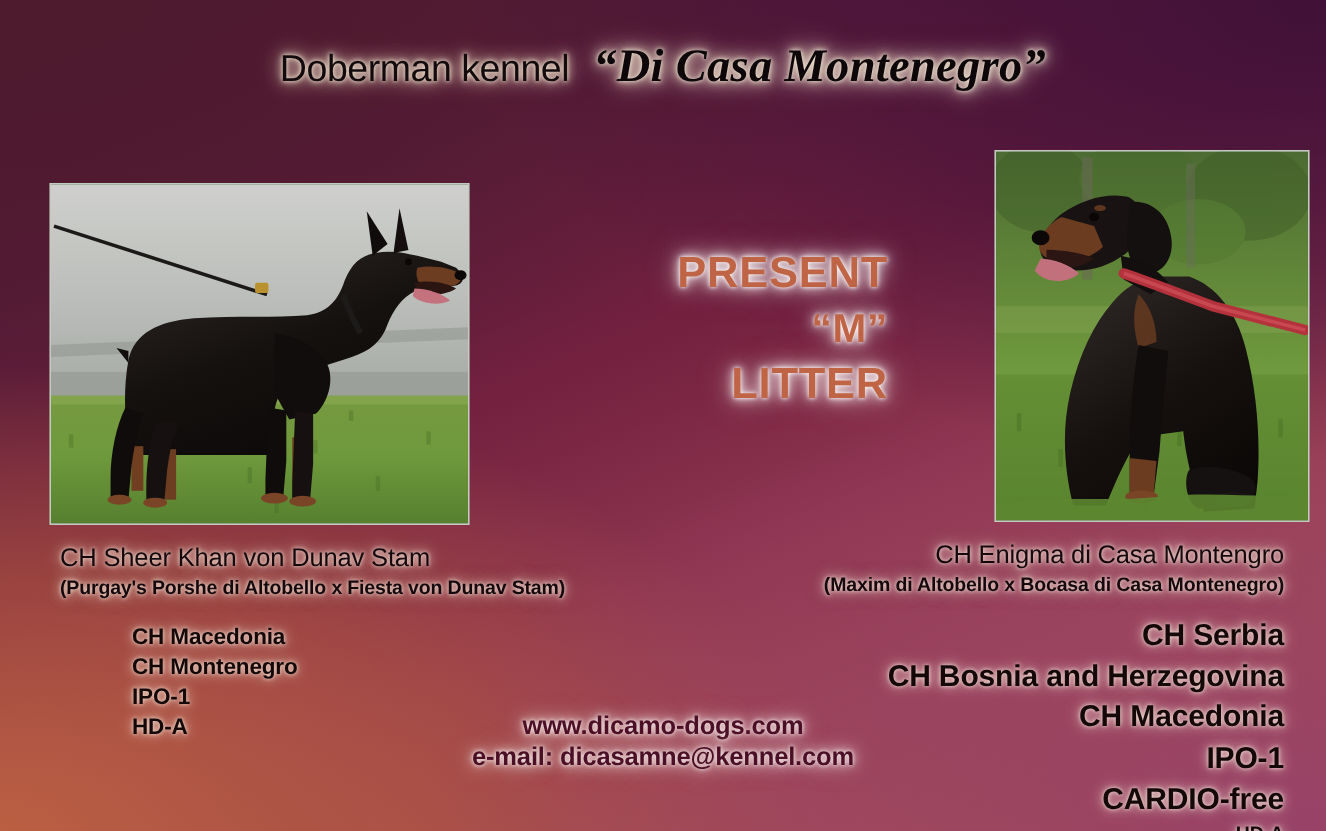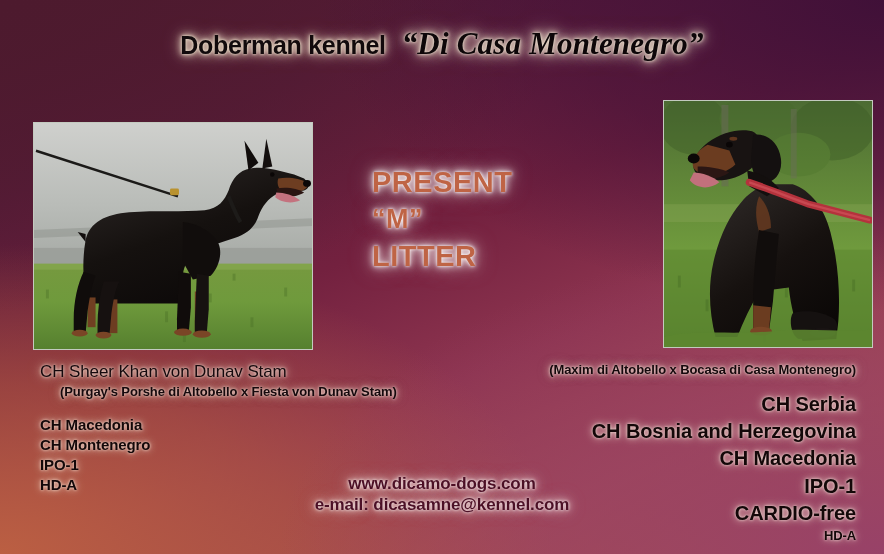--- a/index.html
+++ b/index.html
@@ -27,21 +27,21 @@
   #header {
     position: absolute;
     left: 0;
     top: 26px;
     width: 884px;
     text-align: center;
     white-space: nowrap;
   }
   #kennel-word {
     font-size: 25px;
-    font-weight: bold;
+    font-weight: normal;
     color: #120a0c;
     letter-spacing: -0.3px;
     text-shadow:
       0 0 3px #f5ead6, 0 0 6px #f0e2c8, 0 0 11px rgba(245,230,205,0.85),
       0 0 18px rgba(240,225,195,0.6);
   }
   #kennel-name {
     font-family: "Liberation Serif", serif;
     font-style: italic;
     font-weight: bold;
@@ -60,24 +60,24 @@
     background: #7b8a72;
     border: 1px solid rgba(255,255,255,0.55);
     box-sizing: border-box;
   }
   #photo-left  { left: 33px;  top: 122px; width: 280px; height: 228px; }
   #photo-right { left: 663px; top: 100px; width: 210px; height: 248px; }
   .ph-svg { display: block; width: 100%; height: 100%; }
   
   #center-headline {
     position: absolute;
-    left: 372px;
+    left: 392px;
     top: 168px;
     width: 200px;
-    text-align: left;
+    text-align: right;
     line-height: 1.0;
   }
   #center-headline .hl {
     display: block;
     font-size: 29px;
     font-weight: bold;
     color: #bf6445;
     letter-spacing: 0.5px;
     margin-bottom: 9px;
     text-shadow:
@@ -101,23 +101,22 @@
   }
   .dog-parents {
     font-size: 13px;
     font-weight: bold;
     color: #16090d;
     margin-top: 2px;
     letter-spacing: -0.1px;
     text-shadow:
       0 0 3px rgba(255,246,232,0.9), 0 0 7px rgba(252,240,220,0.72),
       0 0 12px rgba(250,236,212,0.5);
-    margin-left: 20px;
-  }
-  .title-list { margin-top: 16px; }
+  }
+  .title-list { margin-top: 16px; margin-left: 48px; }
   #caption-right .title-list { margin-top: 14px; }
   .title-list .tl-item {
     display: block;
     font-size: 15px;
     font-weight: bold;
     color: #140809;
     line-height: 1.34;
     letter-spacing: -0.1px;
     text-shadow:
       0 0 3px rgba(255,247,234,0.85), 0 0 7px rgba(252,241,222,0.62),
@@ -348,20 +347,21 @@
     <div class="dog-parents">(Purgay's Porshe di Altobello x Fiesta von Dunav Stam)</div>
     <div class="title-list">
       <span class="tl-item">CH Macedonia</span>
       <span class="tl-item">CH Montenegro</span>
       <span class="tl-item">IPO-1</span>
       <span class="tl-item">HD-A</span>
     </div>
   </div>
 
   <div class="caption" id="caption-right">
+    <div class="dog-title">CH Enigma di Casa Montengro</div>
     <div class="dog-parents">(Maxim di Altobello x Bocasa di Casa Montenegro)</div>
     <div class="title-list">
       <span class="tl-item">CH  Serbia</span>
       <span class="tl-item">CH Bosnia and Herzegovina</span>
       <span class="tl-item">CH Macedonia</span>
       <span class="tl-item">IPO-1</span>
       <span class="tl-item">CARDIO-free</span>
       <span class="tl-item small">HD-A</span>
     </div>
   </div>

